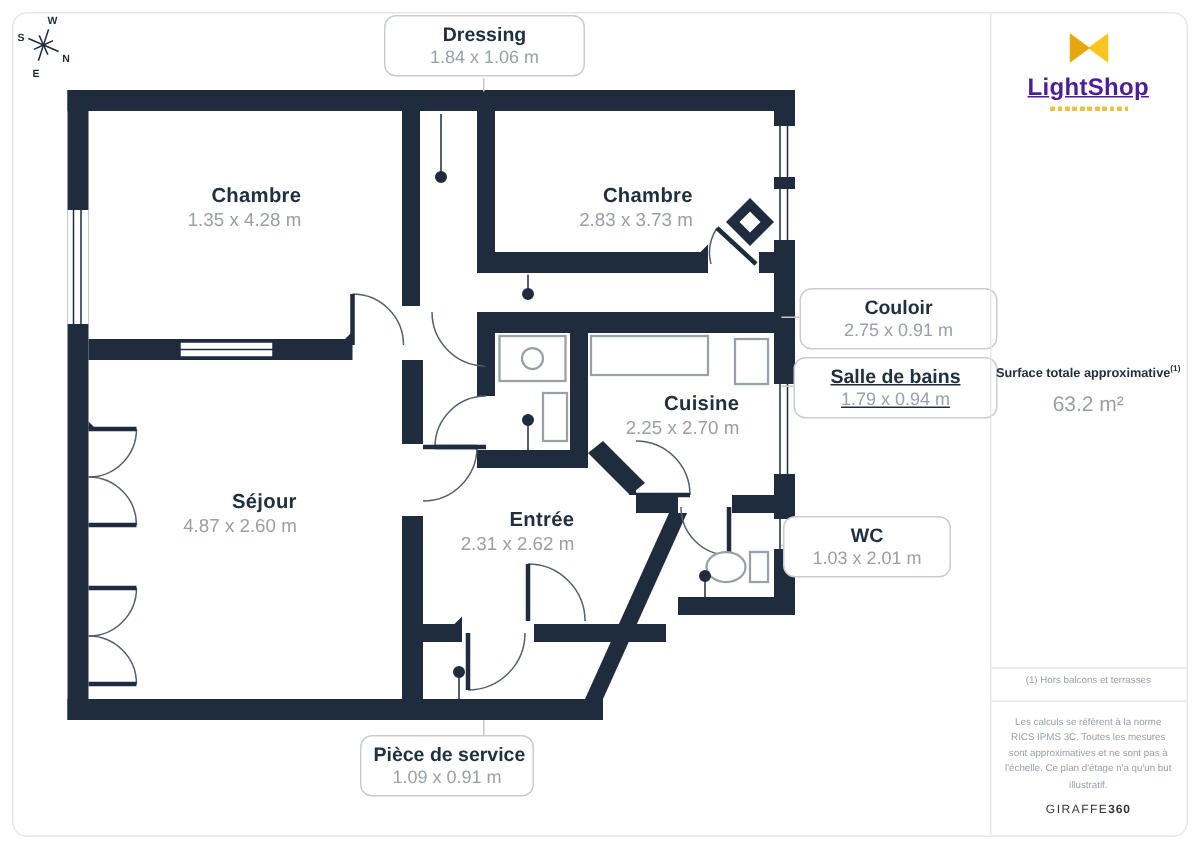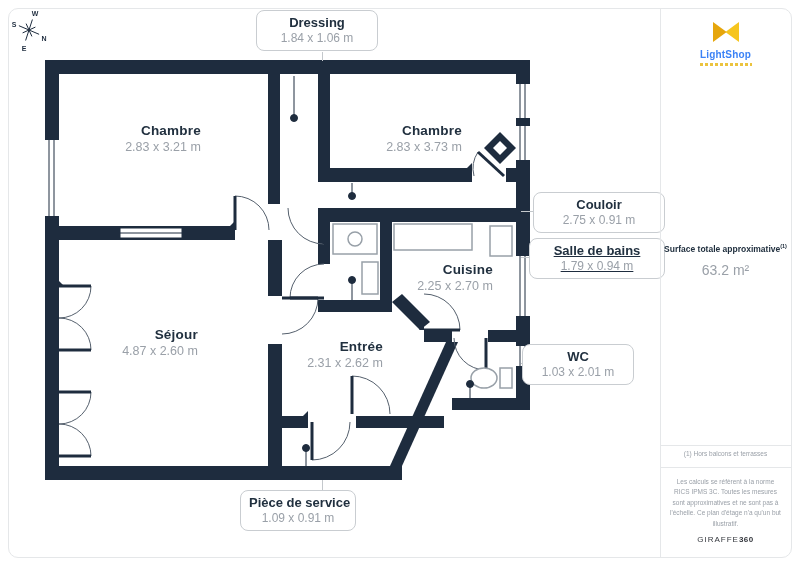--- a/index.html
+++ b/index.html
@@ -15,21 +15,21 @@
   .room-dims{font-size:12.5px;color:#9AA0A8;margin-top:2px;}
   .callout{position:absolute;background:#fff;border:1px solid #C9CDD1;border-radius:8px;
            text-align:center;padding:4px 8px 5px;white-space:nowrap;box-sizing:border-box;}
   .callout-name{font-size:13px;font-weight:bold;color:#21303F;}
   .callout-dims{font-size:12px;color:#9AA0A8;margin-top:1px;}
   .leader{position:absolute;background:#C4C8CC;}
   
   .panel{position:absolute;left:660px;top:9px;width:131px;height:548px;}
   .panel .vline{position:absolute;left:0;top:0;width:1px;height:548px;background:#E5E7E9;}
   .logo{position:absolute;left:0;top:12px;width:100%;text-align:center;}
-  .logo-name{font-size:10px;font-weight:bold;color:#3b82f6;margin-top:2px;letter-spacing:.2px;}
+  .logo-name{font-size:16px;font-weight:bold;color:#4c1d95;margin-top:2px;letter-spacing:.2px;text-decoration:underline;}
   .logo-tagline{width:52px;height:3px;margin:3px auto 0;
       background:repeating-linear-gradient(90deg,#E6B40E 0 3px,rgba(0,0,0,0) 3px 5px);opacity:.8;}
   .surface{position:absolute;left:0;top:234px;width:100%;text-align:center;}
   .surface-title{font-size:8.5px;font-weight:bold;color:#21303F;}
   .surface-title sup{font-size:5.5px;}
   .surface-value{font-size:14px;color:#9AA0A8;margin-top:8px;}
   .divider{position:absolute;left:1px;width:130px;height:1px;background:#E5E7E9;}
   .footnote{position:absolute;left:0;top:441px;width:100%;text-align:center;
             font-size:6.5px;color:#9AA0A8;}
   .disclaimer{position:absolute;left:10px;top:468px;width:111px;text-align:center;
@@ -160,41 +160,41 @@
       <polygon points="268,291 274,296 268,296"></polygon>
       <polygon points="308,411 308,416 303,416"></polygon>
       <polygon points="424,325 424,330 419,330"></polygon>
       <polygon points="472,163 472,168 467,168"></polygon>
       <polygon points="59,281 64,286 59,286"></polygon>
     </g>
   </svg>
 
   <div class="room-label" style="left:163px;top:138px;">
     <div class="room-name">Chambre</div>
-    <div class="room-dims">2.83 x 3.21 m</div>
+    <div class="room-dims">1.35 x 4.28 m</div>
   </div>
   <div class="room-label" style="left:424px;top:138px;">
     <div class="room-name">Chambre</div>
     <div class="room-dims">2.83 x 3.73 m</div>
   </div>
   <div class="room-label" style="left:455px;top:277px;">
     <div class="room-name">Cuisine</div>
     <div class="room-dims">2.25 x 2.70 m</div>
   </div>
   <div class="room-label" style="left:160px;top:342px;">
     <div class="room-name">Séjour</div>
     <div class="room-dims">4.87 x 2.60 m</div>
   </div>
   <div class="room-label" style="left:345px;top:354px;">
     <div class="room-name">Entrée</div>
     <div class="room-dims">2.31 x 2.62 m</div>
   </div>
 
   <div class="leader" style="left:322px;top:52px;width:1px;height:9px;"></div>
-  <div class="callout" style="left:256px;top:10px;width:122px;">
+  <div class="callout" style="left:256px;top:10px;width:134px;">
     <div class="callout-name">Dressing</div>
     <div class="callout-dims">1.84 x 1.06 m</div>
   </div>
 
   <div class="leader" style="left:521px;top:211px;width:12px;height:1px;"></div>
   <div class="callout" style="left:533px;top:192px;width:132px;">
     <div class="callout-name">Couloir</div>
     <div class="callout-dims">2.75 x 0.91 m</div>
   </div>
 

